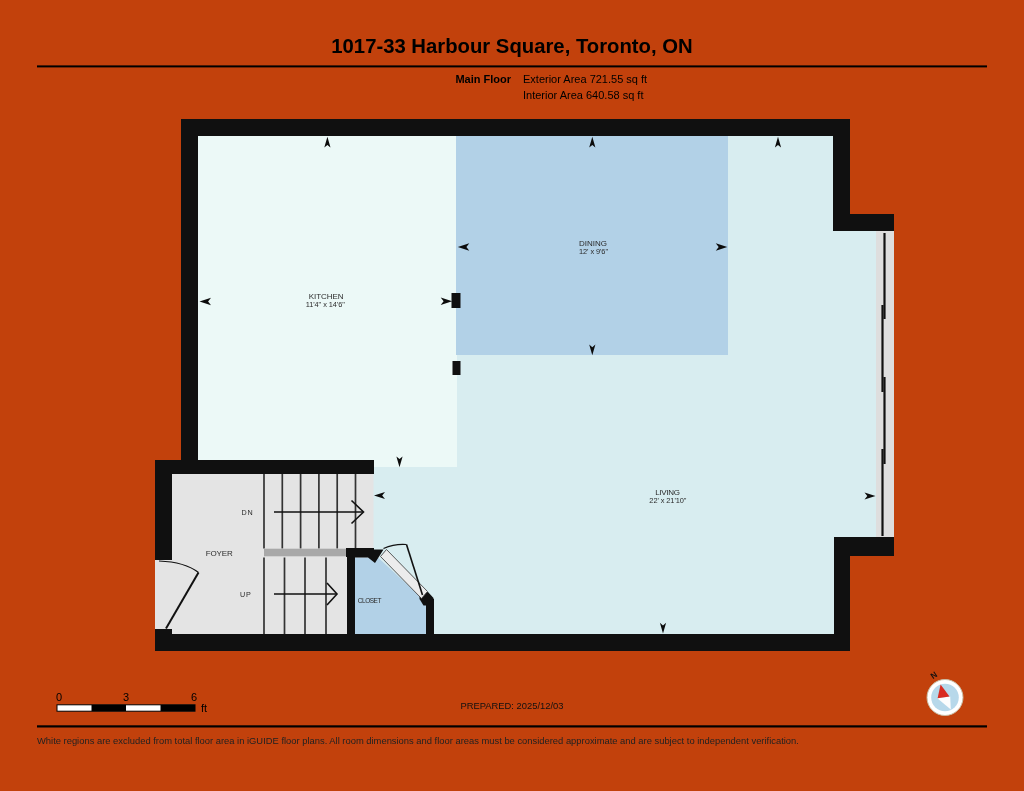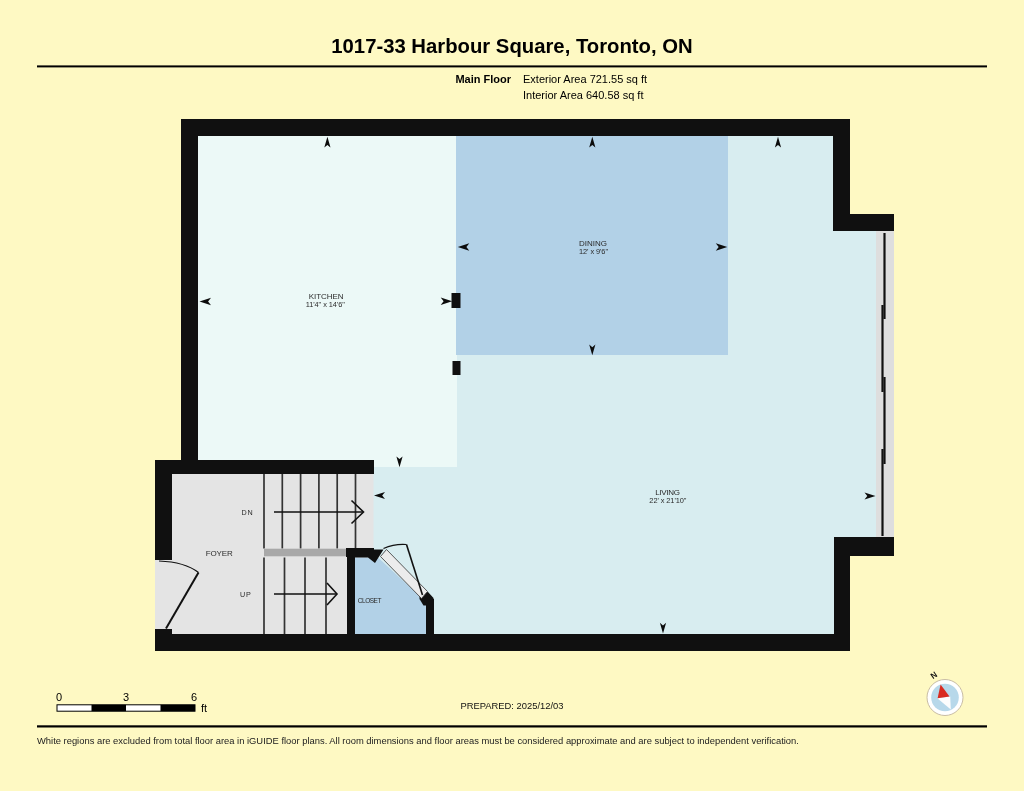--- a/index.html
+++ b/index.html
@@ -1,16 +1,16 @@
 <!DOCTYPE html>
 <html><head>
 <meta charset="utf-8">
 <style>
   html,body{margin:0;padding:0;background:#ffffff;}
-  #page{position:relative;width:1024px;height:791px;background:#fef9c3;overflow:hidden;
+  #page{position:relative;width:1024px;height:791px;background:#c2410c;overflow:hidden;
         font-family:"Liberation Sans", sans-serif;}
   svg text{font-family:"Liberation Sans", sans-serif;}
 </style>
 </head>
 <body>
 <div id="page">
 <svg width="1024" height="791" viewBox="0 0 1024 791">
 
   <text x="512" y="53" text-anchor="middle" font-size="20.3" font-weight="bold" fill="#000">1017-33 Harbour Square, Toronto, ON</text>
   <rect x="37" y="65.4" width="950" height="2" fill="#000"></rect>

